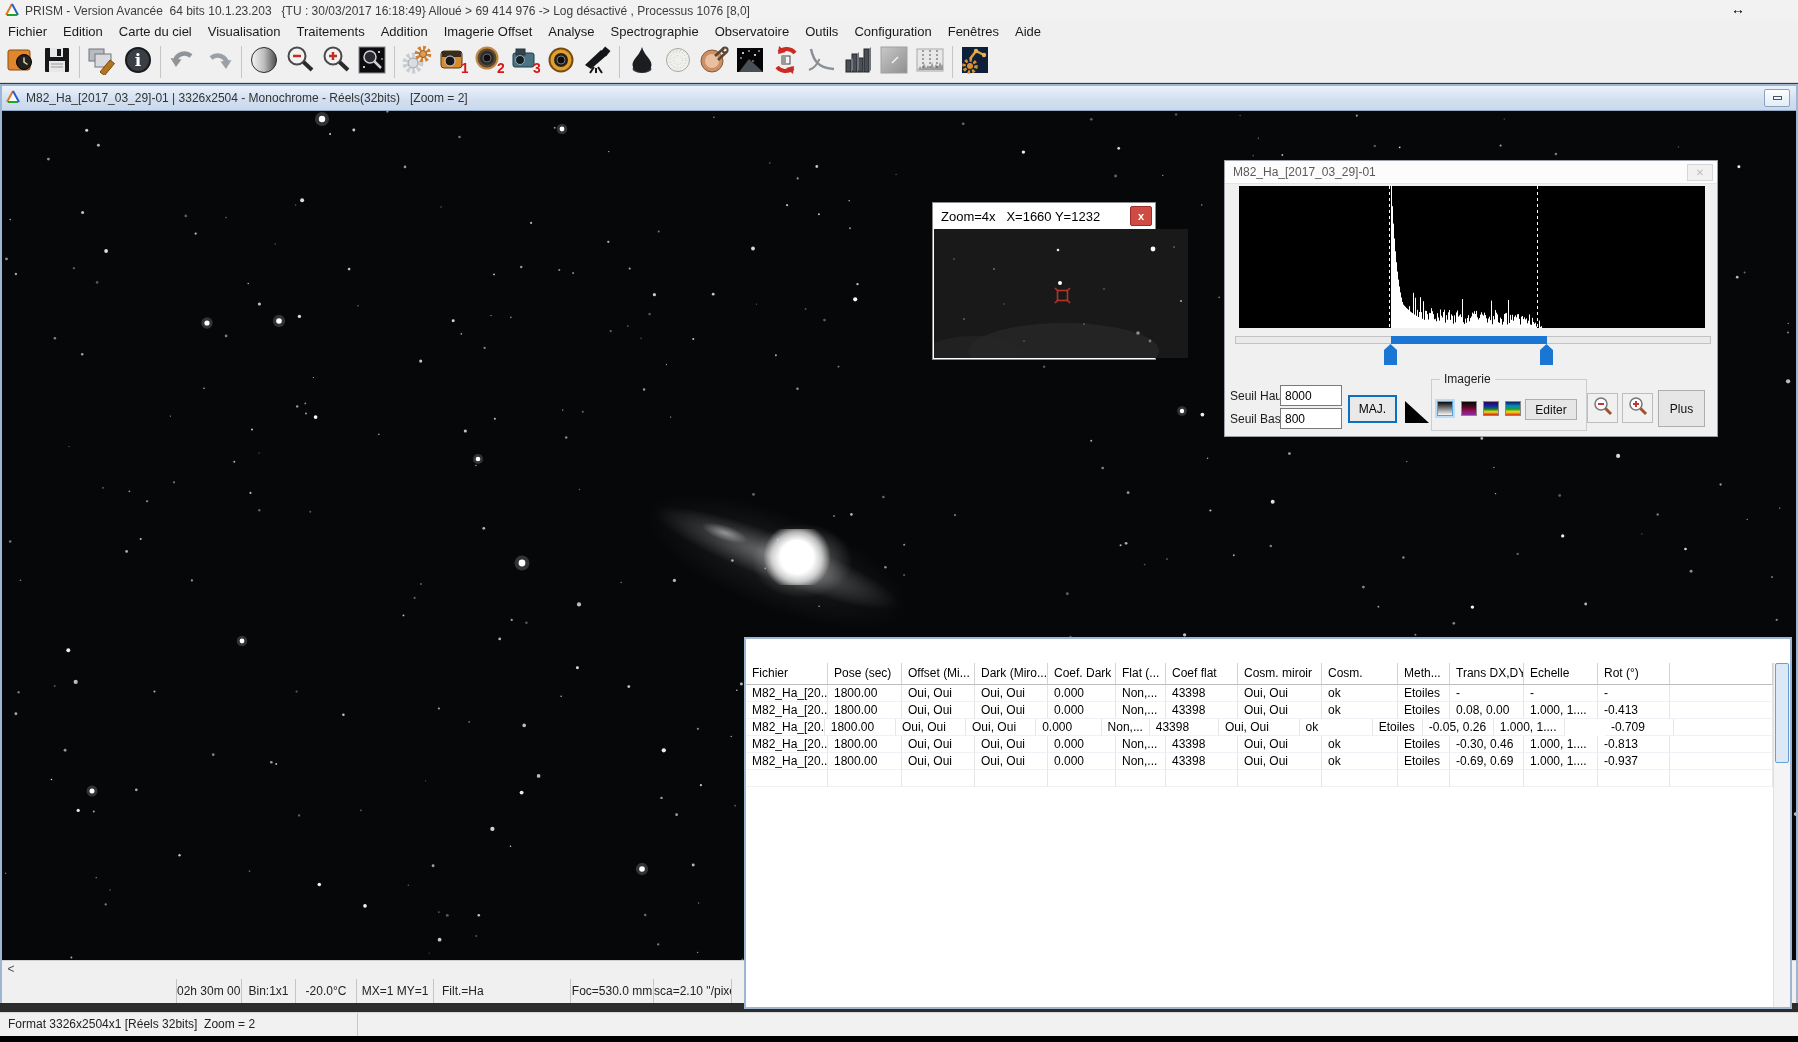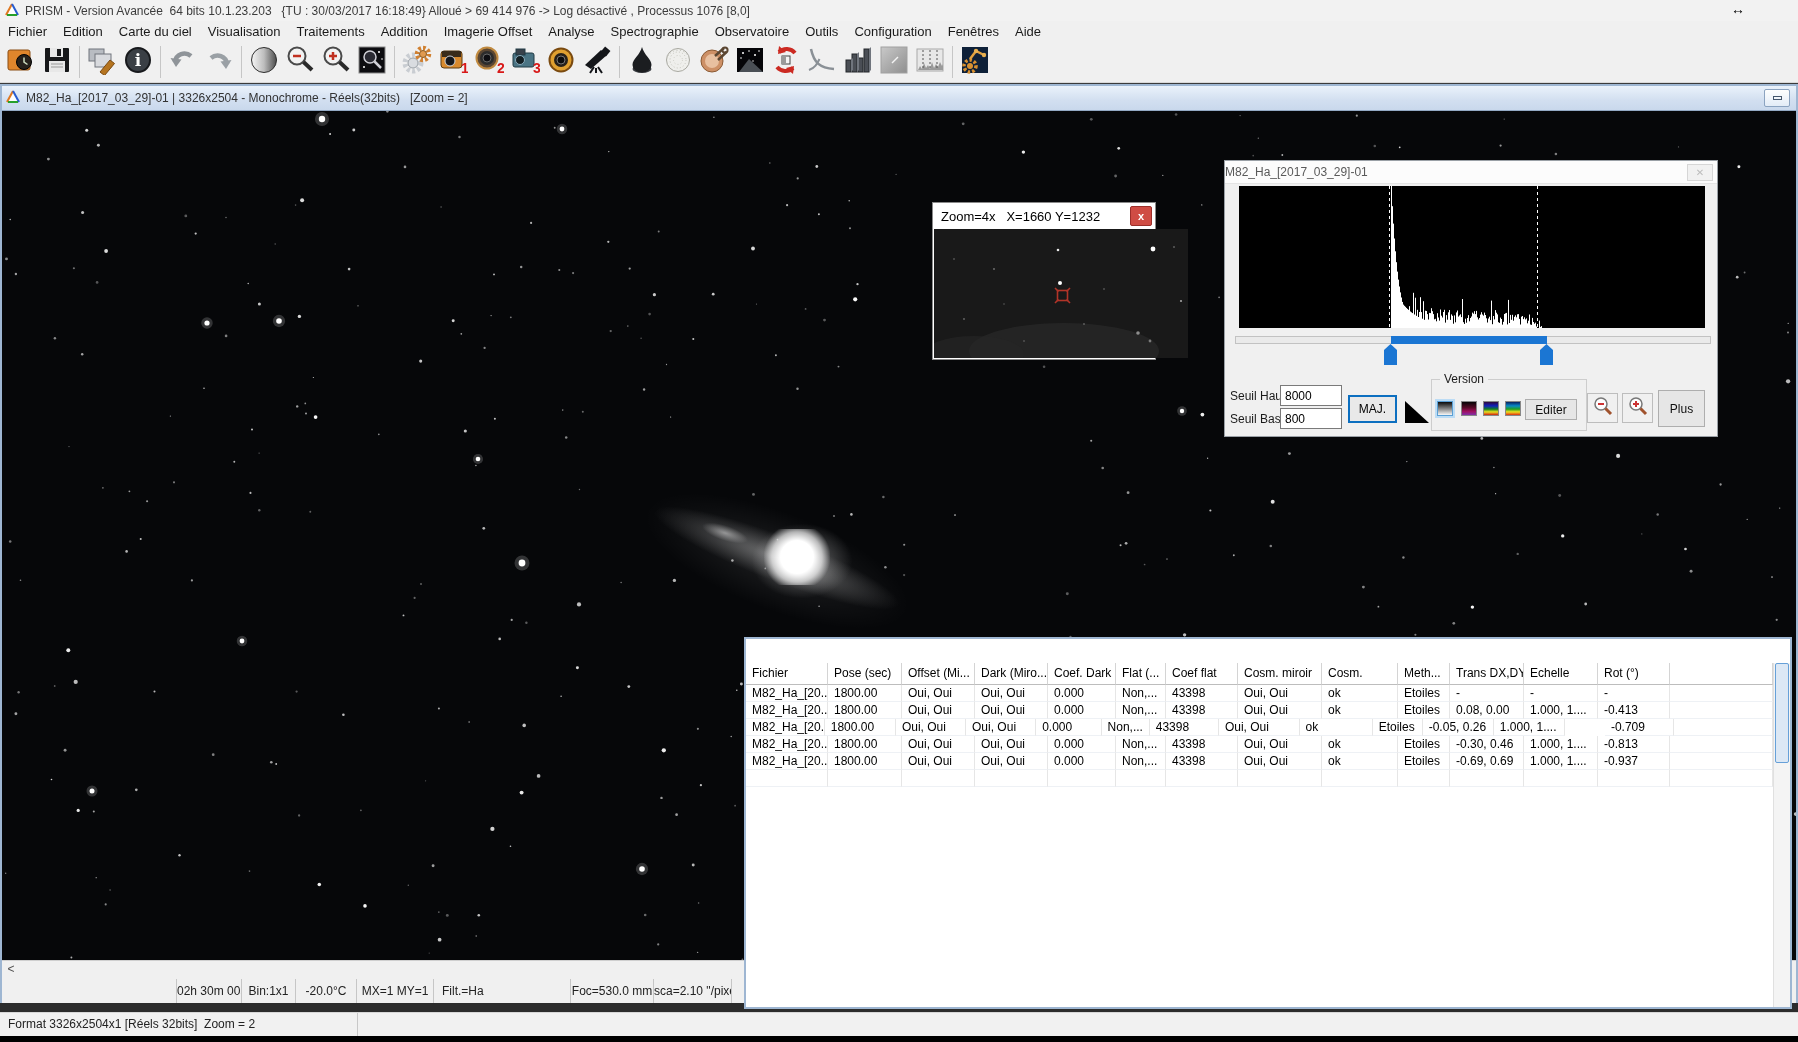--- a/index.html
+++ b/index.html
@@ -55,21 +55,21 @@
     font-size:13px; color:#000; }
   #zw-close { position:absolute; right:3px; top:3px; width:22px; height:20px; background:#cf4c44;
     border:1px solid #9c2f2a; color:#fff; font-size:11px; font-weight:bold; text-align:center;
     line-height:18px; border-radius:2px; }
   #zw-content { position:absolute; left:1px; top:26px; width:254px; height:129px; background:#191919; overflow:hidden; }
 
   
   #hist-window { position:absolute; left:1224px; top:160px; width:494px; height:277px;
     background:#f0f0f0; border:1px solid #9aa0a6; z-index:20; }
   #hw-title { height:23px; background:#fcfcfc; font-size:12px; color:#5a5a5a;
-    line-height:22px; border-bottom:1px solid #e4e4e4; }
+    line-height:22px; padding-left:8px; border-bottom:1px solid #e4e4e4; }
   #hw-close { position:absolute; right:4px; top:3px; width:26px; height:17px; background:#f1f1f1;
     border:1px solid #d6d6d6; color:#bcbcbc; font-size:10px; text-align:center; line-height:15px; }
   #hist-plot { position:absolute; left:14px; top:25px; background:#000; }
   #hw-track { position:absolute; left:10px; top:175px; width:476px; height:8px; background:#eaeaea;
     border:1px solid #c2c2c2; }
   #hw-sel { position:absolute; left:155px; top:-1px; width:156px; height:8px; background:#1b76d3; }
   .hw-handle { position:absolute; width:13px; height:21px; top:183px; background:#1b76d3;
     clip-path:polygon(50% 0,100% 28%,100% 100%,0 100%,0 28%); }
   .hw-label { position:absolute; font-size:12px; color:#1a1a1a; }
   .hw-input { position:absolute; width:62px; height:21px; border:1px solid #7a7a7a; font-size:12px;
@@ -1039,21 +1039,21 @@
     </div>
     <div class="hw-handle" style="left:159px;"></div>
     <div class="hw-handle" style="left:315px;"></div>
     <span class="hw-label" style="left:5px; top:228px;">Seuil Haut</span>
     <input class="hw-input" style="left: 55px; top: 224px;" value="8000">
     <span class="hw-label" style="left:5px; top:251px;">Seuil Bas</span>
     <input class="hw-input" style="left: 55px; top: 247px;" value="800">
     <button id="hw-maj">MAJ.</button>
     <div id="hw-tri"></div>
     <div id="hw-pal">
-      <span id="hw-pal-legend">Version</span>
+      <span id="hw-pal-legend">Imagerie</span>
     </div>
     <div class="pal-sw sel" style="left:212px; background:linear-gradient(180deg,#0a0a0a,#f8f8f8);"></div>
     <div class="pal-sw" style="left:236px; background:linear-gradient(180deg,#050505,#5a0a28 45%,#a01060 72%,#8030a8);"></div>
     <div class="pal-sw" style="left:258px; background:linear-gradient(180deg,#30083a,#1020c0 30%,#108020 55%,#e8e020 76%,#d02010);"></div>
     <div class="pal-sw" style="left:280px; background:linear-gradient(180deg,#082060,#0888c8 30%,#20a020 55%,#f0e020 76%,#e03010);"></div>
     <button id="hw-edit" class="btn">Editer</button>
     <button class="mag-btn" style="left:362px;">
       <svg width="22" height="22" viewBox="0 0 22 22">
           <circle cx="9" cy="8" r="6" fill="#fdfdfd" stroke="#777" stroke-width="1.5"></circle>
           <line x1="13.5" y1="12.5" x2="19" y2="18" stroke="#a0522d" stroke-width="3"></line>

